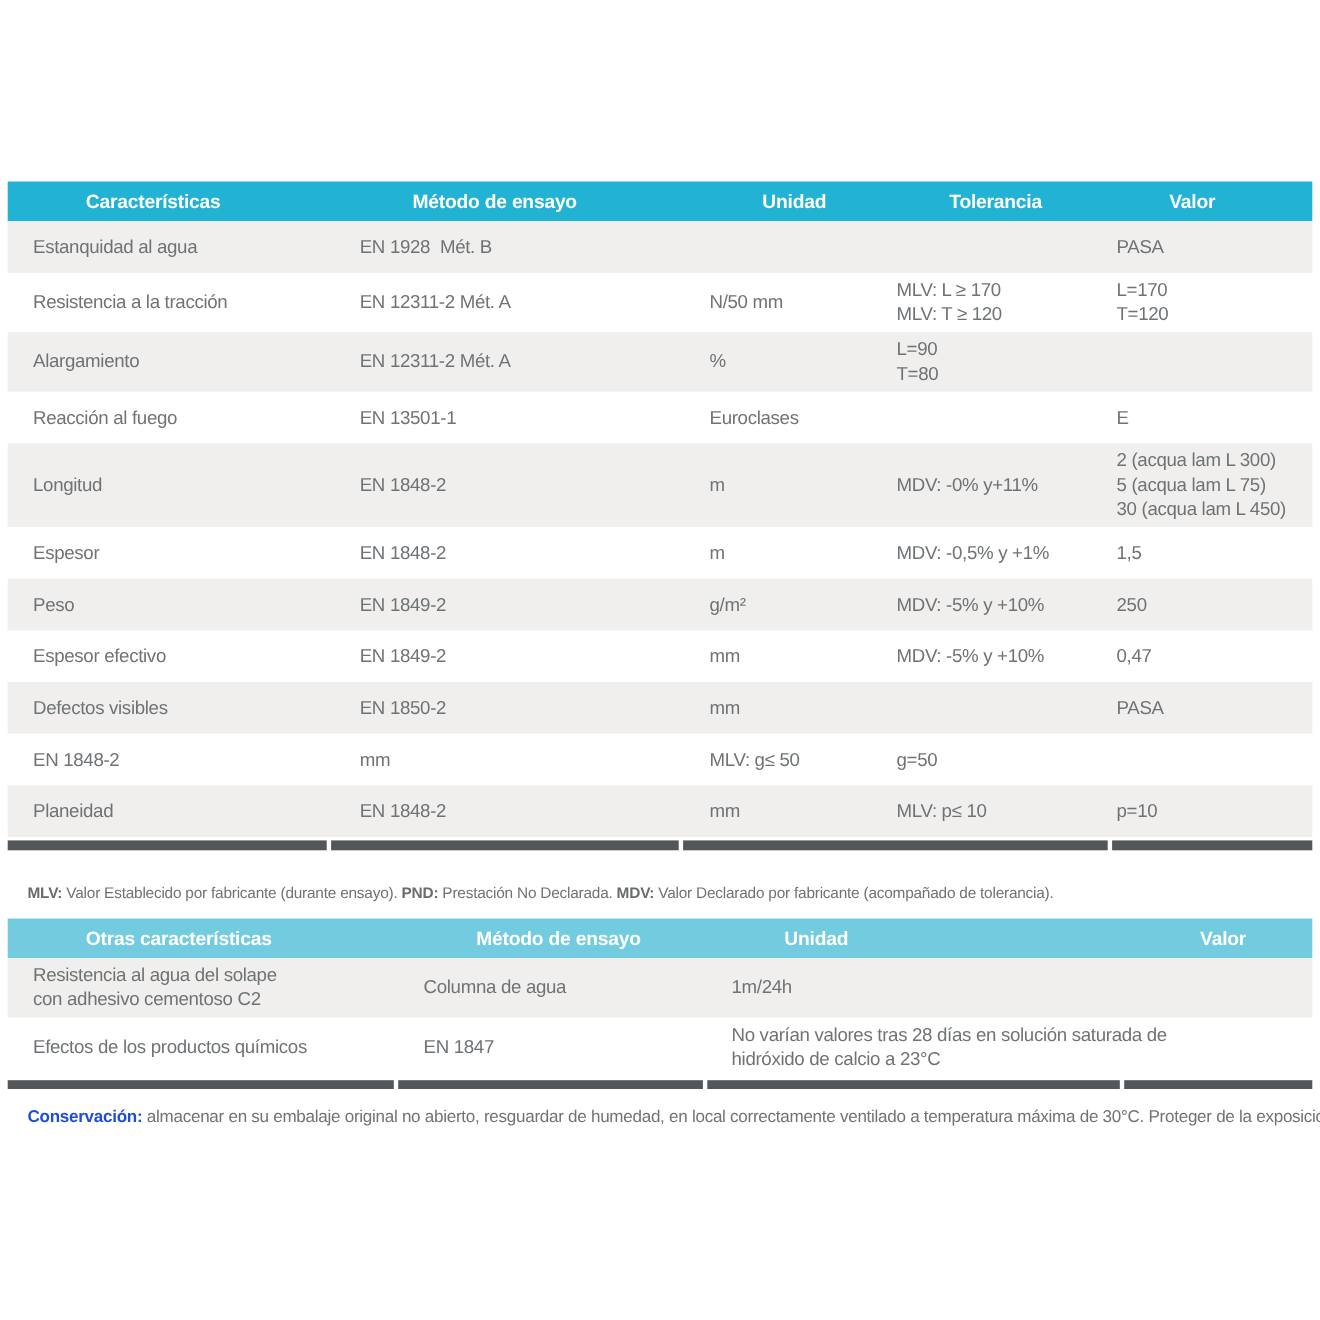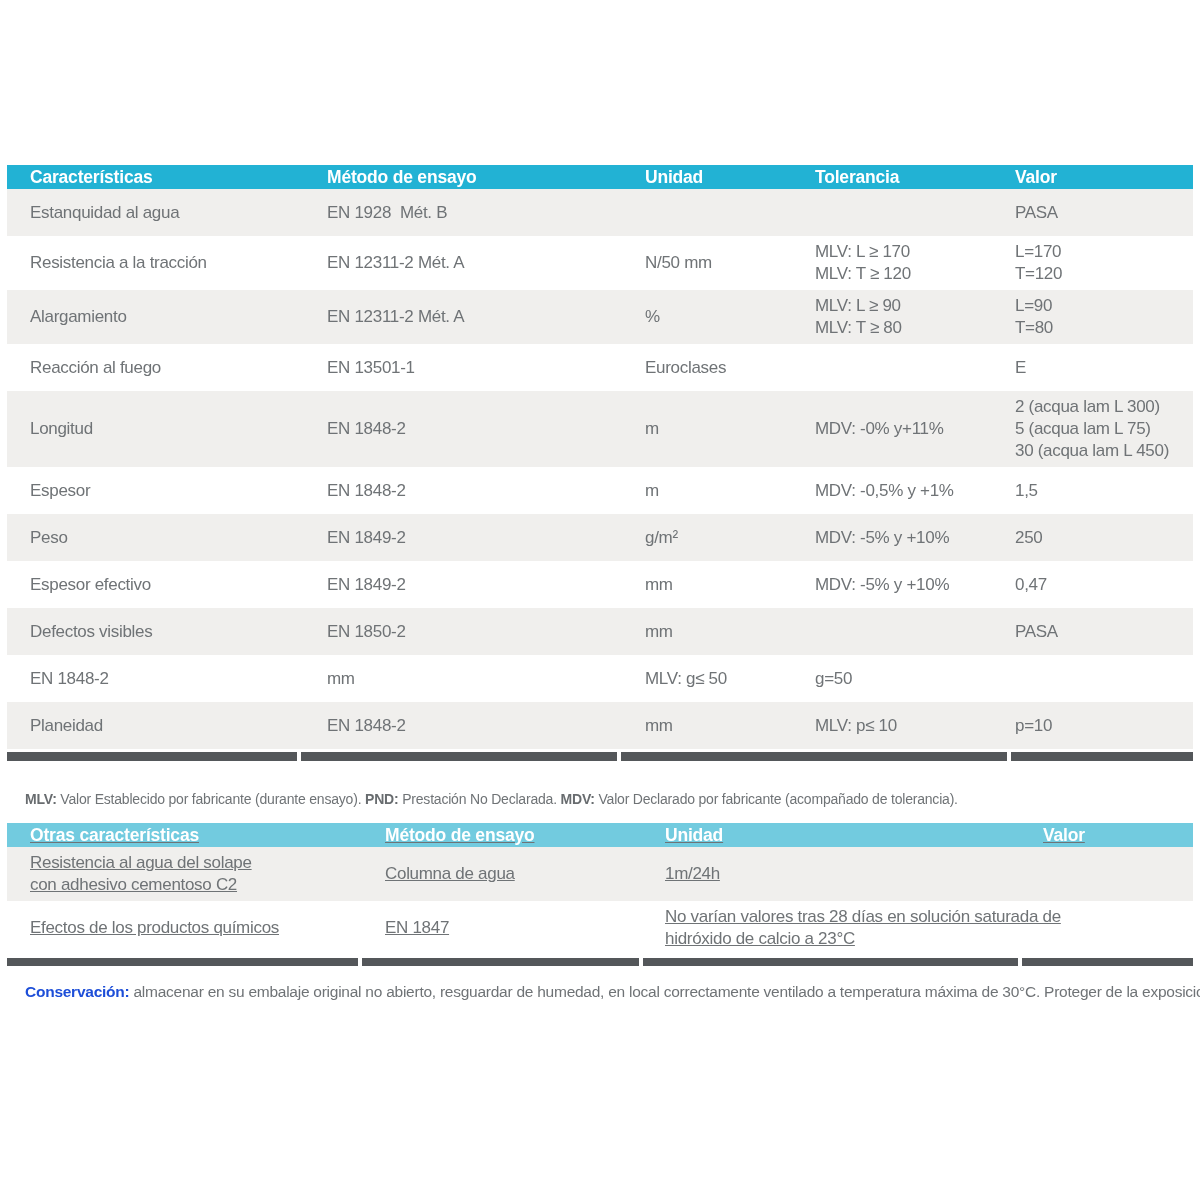--- a/index.html
+++ b/index.html
@@ -10,23 +10,23 @@
     font-family:"Liberation Sans", sans-serif;
     color:#6f7376;
     overflow:hidden;
   }
   .tbl { width:1186px; margin-left:7px; }
   .tbl1 { margin-top:165px; }
   .tbl2 { margin-top:16px; }
 
   .t-row { display:grid; }
   .t1 { grid-template-columns:297px 318px 170px 200px 201px; }
-  .t2 { grid-template-columns:355px 280px 378px 173px;text-decoration:underline; }
-
-  .t-row.head { height:24px; }
+  .t2 { grid-template-columns:355px 280px 378px 173px; }
+
+  .t-row.head { height:36px;padding-left:48px; }
   .tbl1 .head { background:#22b2d4; }
   .tbl2 .head { background:#72cbdf; }
   .head .cell { color:#ffffff; font-weight:bold; font-size:17.5px; letter-spacing:-0.2px; }
 
   .cell {
     display:flex; flex-direction:column; justify-content:center;
     padding:5px 0 5px 23px;
     font-size:17px; letter-spacing:-0.3px;
     min-height:0;
   }
@@ -107,24 +107,20 @@
           <div class="cell">
             <div class="line">Alargamiento</div>
           </div>
           <div class="cell">
             <div class="line">EN 12311-2 Mét. A</div>
           </div>
           <div class="cell">
             <div class="line">%</div>
           </div>
           <div class="cell">
-            <div class="line">MLV: L ≥ 90</div>
-            <div class="line">MLV: T ≥ 80</div>
-          </div>
-          <div class="cell">
             <div class="line">L=90</div>
             <div class="line">T=80</div>
           </div>
         </div>
         <div class="t-row t1">
           <div class="cell">
             <div class="line">Reacción al fuego</div>
           </div>
           <div class="cell">
             <div class="line">EN 13501-1</div>

